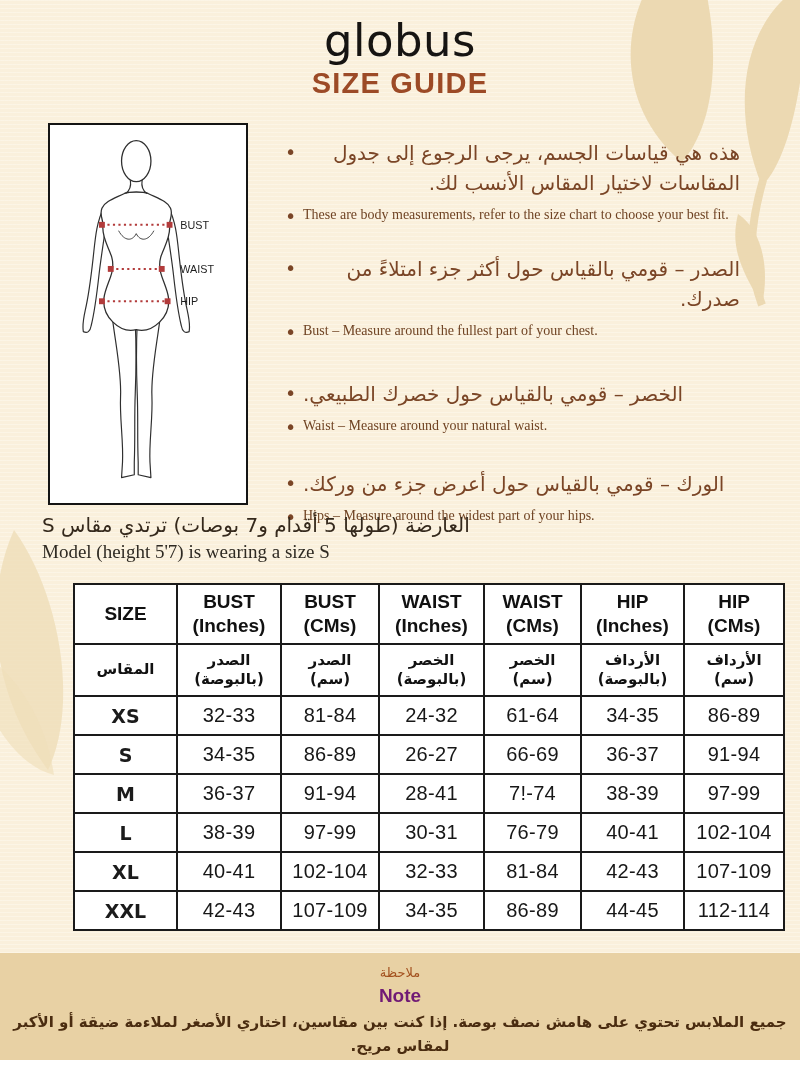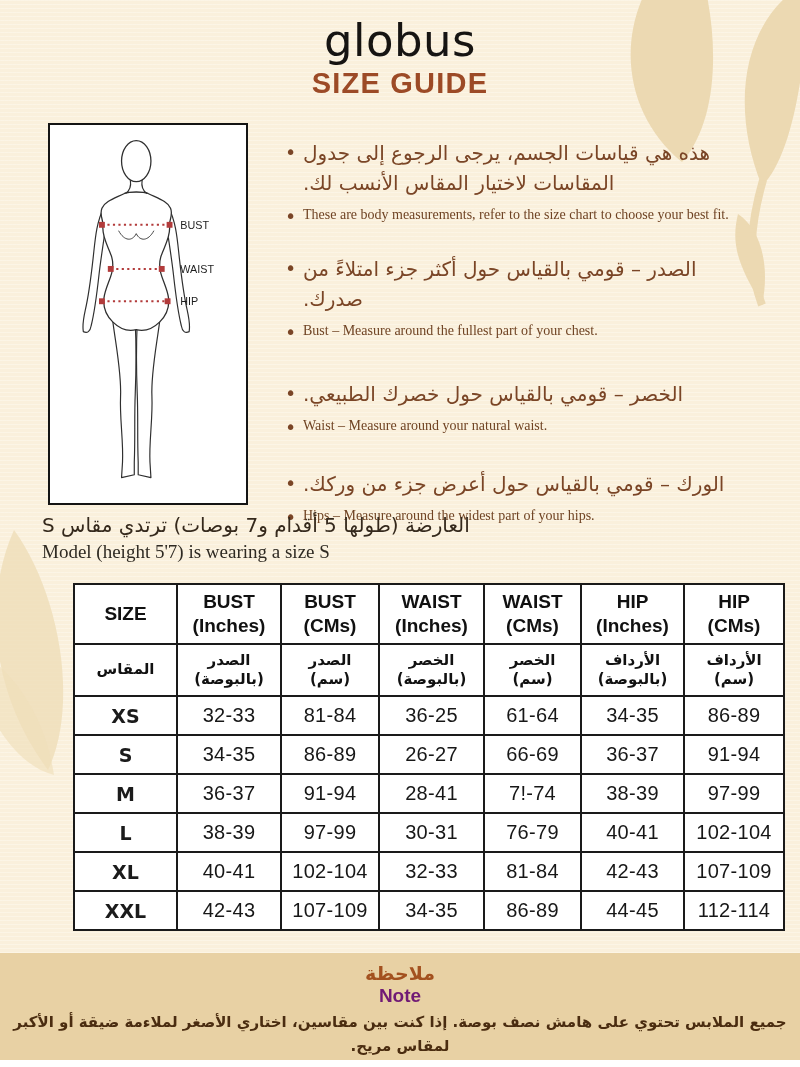--- a/index.html
+++ b/index.html
@@ -23,21 +23,21 @@
                 border:2px solid #141414; box-sizing:border-box; }
 
   
   .bullets { top:138px; left:285px; width:455px; }
   .bullet-group { margin:0; padding:0; list-style:none; }
   .bullet-group.g1 { margin-bottom:24px; }
   .bullet-group.g2 { margin-bottom:33px; }
   .bullet-group.g3 { margin-bottom:28px; }
   .bullet-item { display:flex; align-items:flex-start; margin:0 0 4px 0; }
   .dot { width:18px; flex:0 0 18px; color:#7a4526; font-size:19px; line-height:28px; }
-  .txt-ar { direction:rtl; text-align:left; font-size:20px; line-height:30px; color:#7a4526;
+  .txt-ar { direction:rtl; text-align:right; font-size:20px; line-height:30px; color:#7a4526;
             font-family:"DejaVu Sans",sans-serif; }
   .txt-en { font-size:14px; line-height:26px; color:#6f4323;
             font-family:"Liberation Serif","DejaVu Serif",serif; }
 
   
   .model-note { top:512px; left:42px; width:520px; }
   .model-ar { direction:rtl; text-align:left; font-size:20px; line-height:27px; color:#35291c; }
   .model-en { font-size:19px; line-height:26px; color:#2f2a22;
               font-family:"Liberation Serif","DejaVu Serif",serif; }
 
@@ -52,21 +52,21 @@
   .hdr-en th { font-size:19px; font-weight:bold; line-height:1.25; color:#111;
                font-family:"Liberation Sans","DejaVu Sans",sans-serif; }
   .hdr-ar td { font-size:15px; font-weight:bold; line-height:1.3; color:#111; }
   .size-lbl { font-weight:bold; font-size:19px; }
   .cell-val { font-size:20px; font-weight:normal; letter-spacing:.3px; color:#171717;
               font-family:"Liberation Sans","DejaVu Sans",sans-serif; }
 
   
   .note-footer { position:absolute; z-index:1; left:0; bottom:0; width:100%; height:107px;
                  background:#e8d1a4; text-align:center; box-sizing:border-box; padding-top:9px; }
-  .note-head-ar { direction:rtl; font-size:19px; font-weight:bold; color:#a3511f; line-height:22px; }
+  .note-head-ar { direction:rtl; font-size:13px; font-weight:normal; color:#a3511f; line-height:22px; }
   .note-head-en { font-size:19px; font-weight:bold; color:#701a75; line-height:24px;
                   font-family:"Liberation Sans","DejaVu Sans",sans-serif; }
   .note-txt-ar { direction:rtl; font-size:15px; font-weight:600; color:#4a2c10; line-height:24px; margin-top:2px; }
   .note-txt-en { font-size:16px; color:#44362a; line-height:22px;
                  font-family:"Liberation Sans","DejaVu Sans",sans-serif; }
 
   svg text { font-family:"Liberation Sans","DejaVu Sans",sans-serif; }
 </style>
 </head>
 <body>
@@ -221,21 +221,21 @@
           <td dir="rtl">الصدر (سم)</td>
           <td dir="rtl">الخصر (بالبوصة)</td>
           <td dir="rtl">الخصر (سم)</td>
           <td dir="rtl">الأرداف (بالبوصة)</td>
           <td dir="rtl">الأرداف (سم)</td>
         </tr>
         <tr class="data-row">
           <td class="size-lbl">XS</td>
           <td class="cell-val">32-33</td>
           <td class="cell-val">81-84</td>
-          <td class="cell-val">36-25</td>
+          <td class="cell-val">24-32</td>
           <td class="cell-val">61-64</td>
           <td class="cell-val">34-35</td>
           <td class="cell-val">86-89</td>
         </tr>
         <tr class="data-row">
           <td class="size-lbl">S</td>
           <td class="cell-val">34-35</td>
           <td class="cell-val">86-89</td>
           <td class="cell-val">26-27</td>
           <td class="cell-val">66-69</td>

